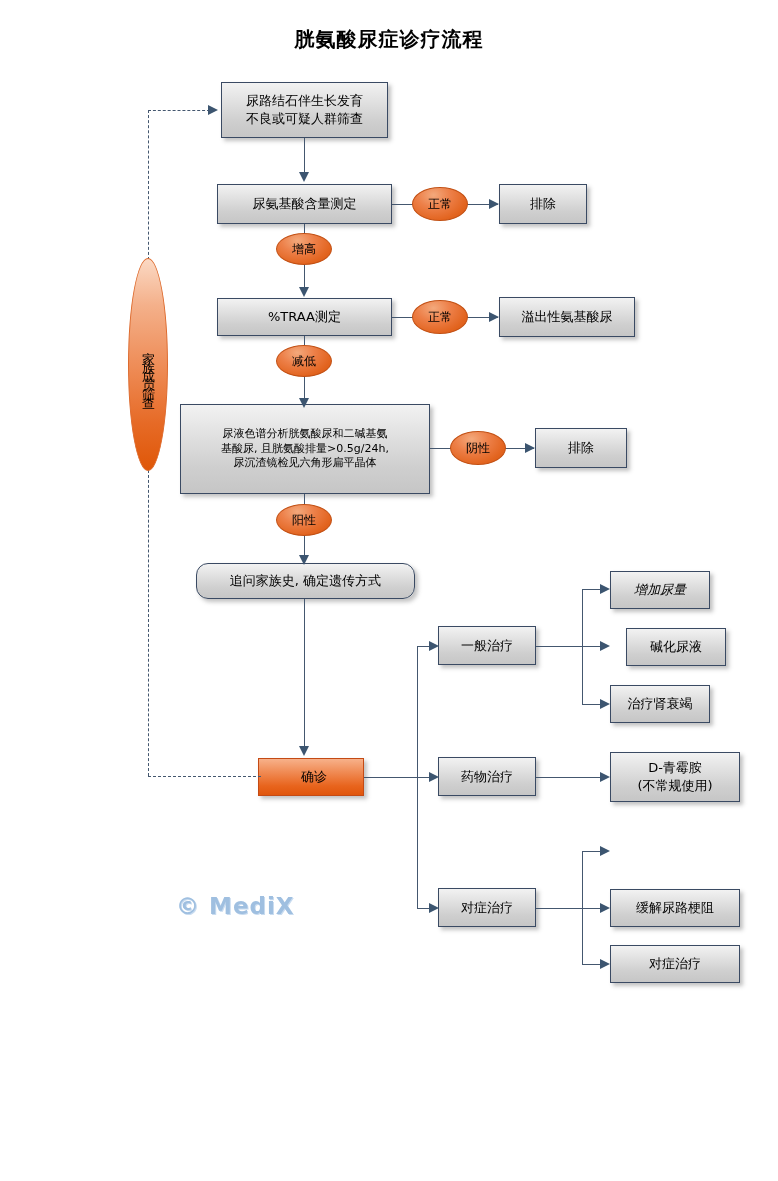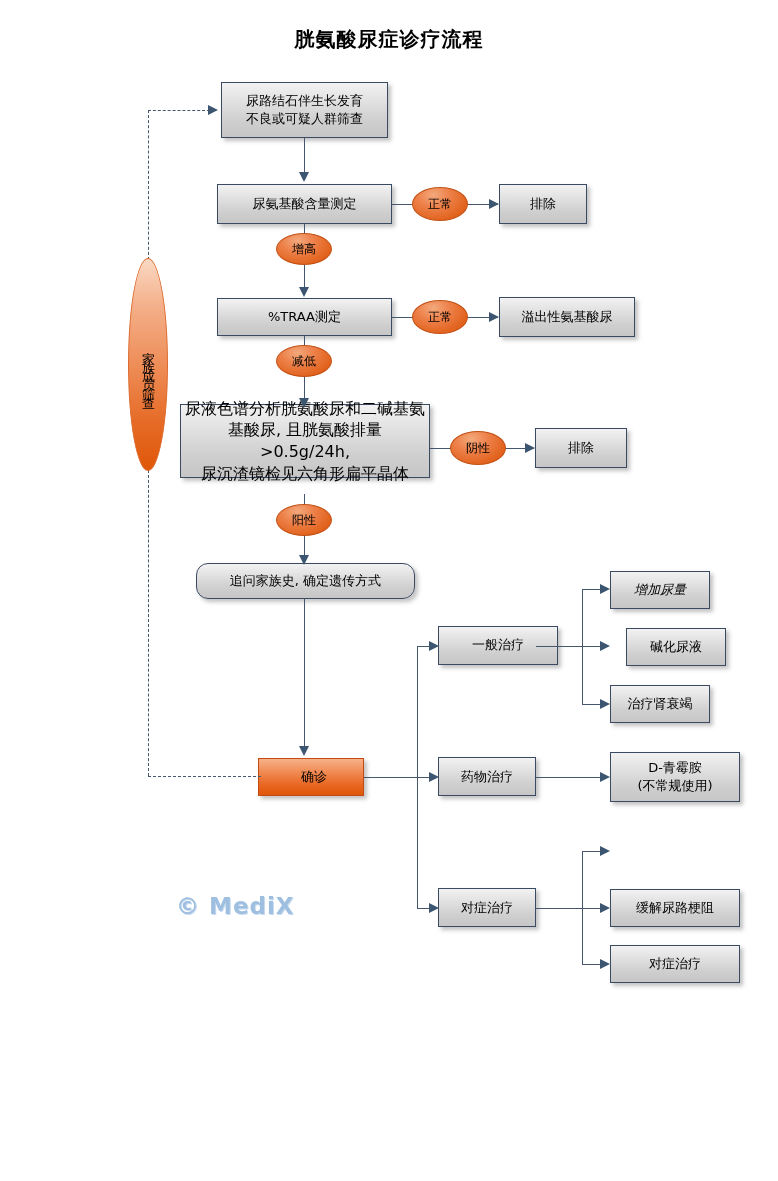--- a/index.html
+++ b/index.html
@@ -184,21 +184,21 @@
   <div class="node" style="left:499px; top:297px; width:136px; height:40px;">
     <span class="txt">溢出性氨基酸尿</span>
   </div>
 
   <div class="line v" style="left:304px; top:336px; height:67px;"></div>
   <div class="ellipse" style="left:276px; top:345px; width:56px; height:32px;">
     <span class="txt">减低</span>
   </div>
   <div class="arrow down" style="left:299px; top:398px;"></div>
 
-  <div class="node" style="left:180px; top:404px; width:250px; height:74px; font-size:16px;">
+  <div class="node" style="left:180px; top:404px; width:250px; height:90px; font-size:11px;">
     <span class="txt">尿液色谱分析胱氨酸尿和二碱基氨
 基酸尿, 且胱氨酸排量&gt;0.5g/24h,
 尿沉渣镜检见六角形扁平晶体</span>
   </div>
 
   <div class="line h" style="left:430px; top:448px; width:28px;"></div>
   <div class="ellipse" style="left:450px; top:431px; width:56px; height:34px;">
     <span class="txt">阴性</span>
   </div>
   <div class="line h" style="left:504px; top:448px; width:30px;"></div>
@@ -222,21 +222,21 @@
 
   <div class="node accent" style="left:258px; top:758px; width:106px; height:38px;">
     <span class="txt">确诊</span>
   </div>
 
   <div class="line h" style="left:364px; top:777px; width:53px;"></div>
   <div class="line v" style="left:417px; top:646px; height:262px;"></div>
 
   <div class="line h" style="left:417px; top:646px; width:18px;"></div>
   <div class="arrow right" style="left:429px; top:641px;"></div>
-  <div class="node" style="left:438px; top:626px; width:120px; height:39px;font-family:Liberation Mono, monospace;">
+  <div class="node" style="left:438px; top:626px; width:98px; height:39px;">
     <span class="txt">一般治疗</span>
   </div>
 
   <div class="line h" style="left:417px; top:777px; width:18px;"></div>
   <div class="arrow right" style="left:429px; top:772px;"></div>
   <div class="node" style="left:438px; top:757px; width:98px; height:39px;">
     <span class="txt">药物治疗</span>
   </div>
 
   <div class="line h" style="left:417px; top:908px; width:18px;"></div>

